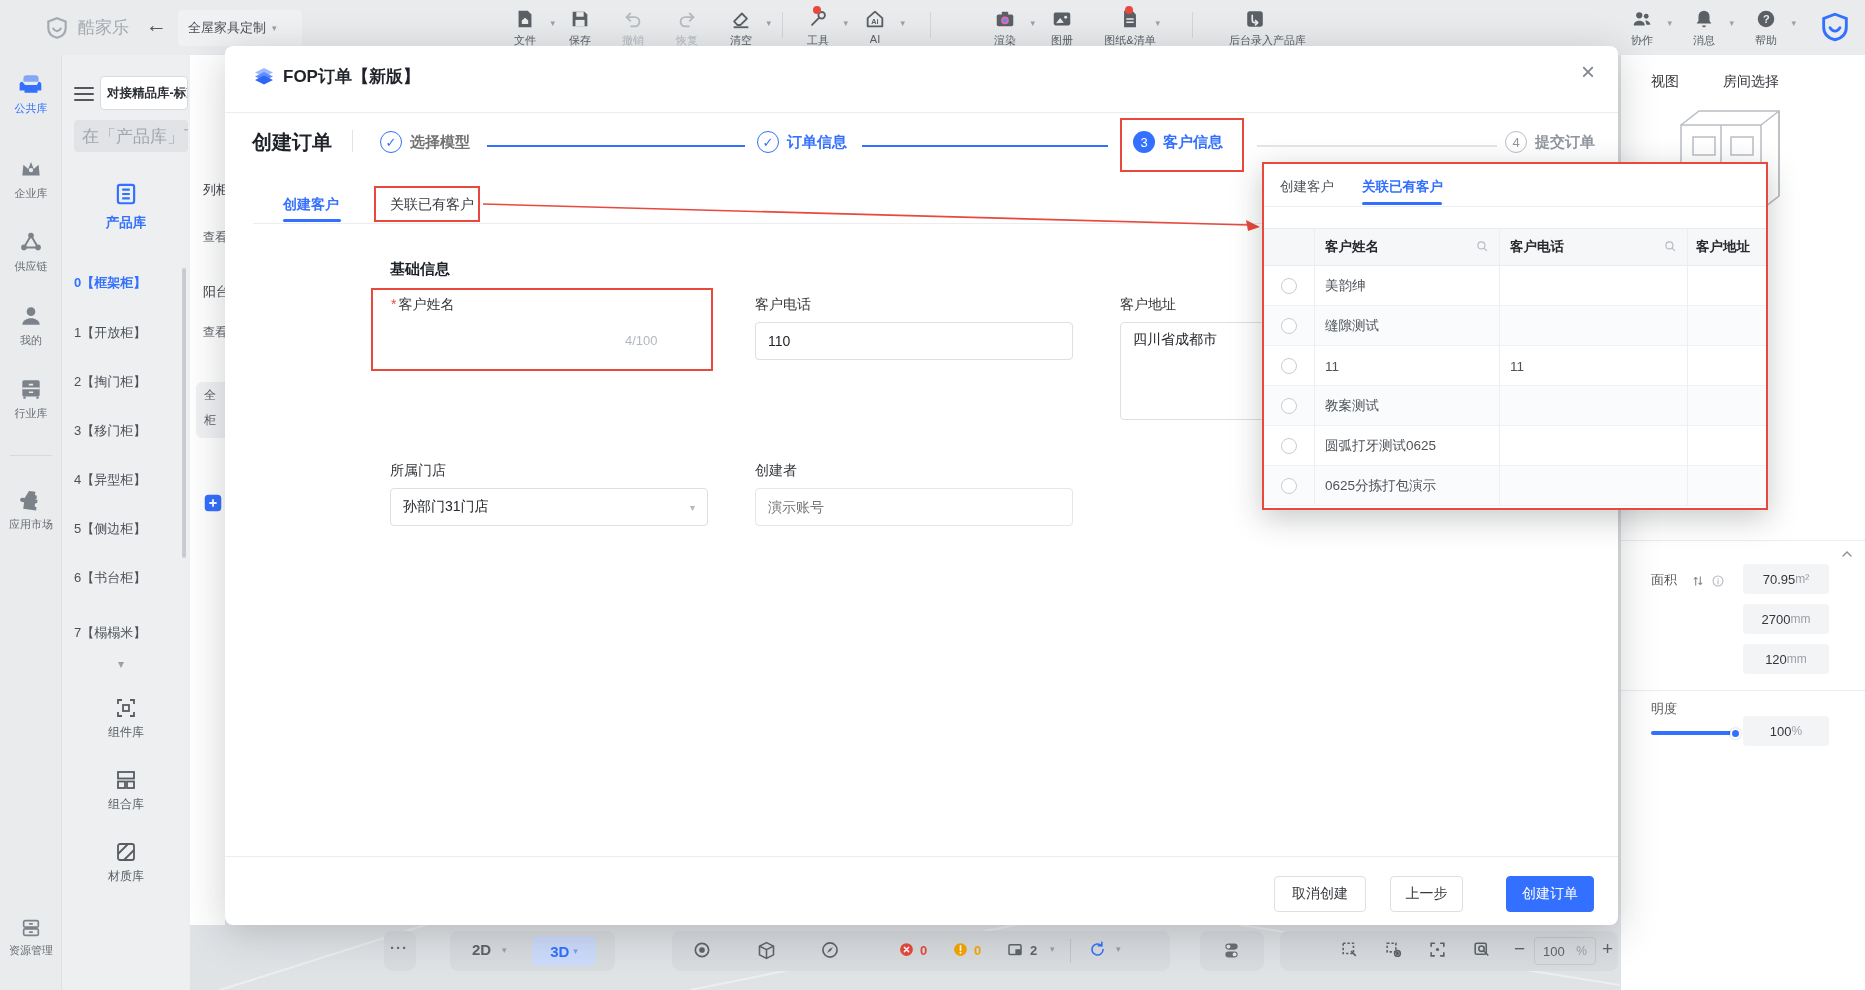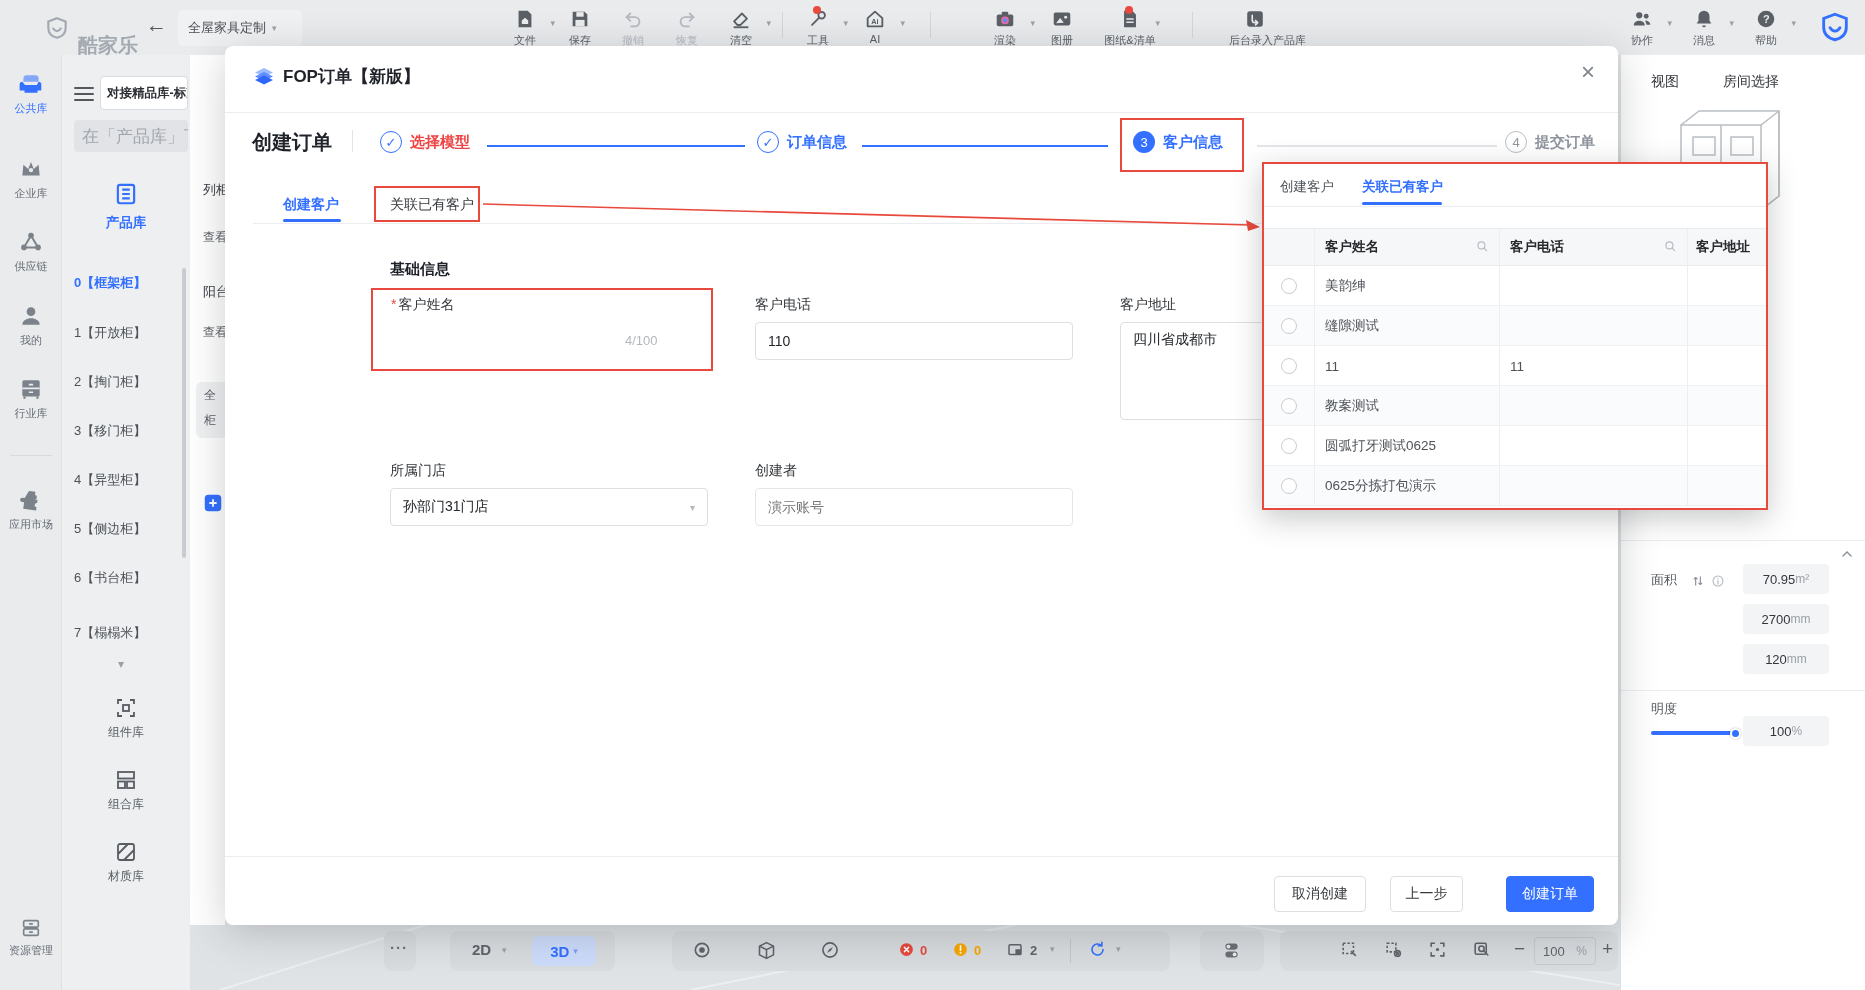--- a/index.html
+++ b/index.html
@@ -276,21 +276,21 @@
       <line x1="30" y1="935" x2="330" y2="840" stroke="#eceef0" stroke-width="2"></line>
       <line x1="500" y1="935" x2="900" y2="855" stroke="#eceef0" stroke-width="2"></line>
       <line x1="1050" y1="870" x2="1430" y2="930" stroke="#eceef0" stroke-width="2"></line>
     </svg>
   </div>
 
   <div id="topbar" class="abs">
     <span class="ic" style="position:absolute;left:44px;top:15px;color:#a4aab1;"><svg width="26" height="26" viewBox="0 0 24 24">
           <use href="#i-shield"></use>
         </svg></span>
-    <div class="abs" style="left:78px;top:32px;font-size:20px;font-weight:bold;color:#a4aab1;">酷家乐</div>
+    <div class="abs" style="left:78px;top:16px;font-size:17px;font-weight:normal;color:#a4aab1;">酷家乐</div>
     <div class="abs" style="left:146px;top:13px;font-size:21px;color:#54585d;cursor:pointer;">←</div>
     <div class="abs" style="left:178px;top:10px;width:124px;height:36px;background:#f0f1f3;border-radius:4px;display:flex;align-items:center;padding:0 10px;cursor:pointer;">
       <span style="font-size:13px;color:#4a4e54;white-space:nowrap;overflow:hidden;">全屋家具定制</span>
       <span style="font-size:9px;color:#9aa0a7;margin-left:6px;">▾</span>
     </div>
     <div id="tools-holder">
         <div class="titem" style="left: 499px;"><span style="position:relative;display:inline-block;"><svg class="ic" width="22" height="22" viewBox="0 0 24 24" style="color:currentColor">
               <use href="#i-file"></use>
             </svg></span><span class="tcaret">▾</span><div class="tlabel">文件</div></div>
         <div class="titem" style="left: 554px;"><span style="position:relative;display:inline-block;"><svg class="ic" width="22" height="22" viewBox="0 0 24 24" style="color:currentColor">
@@ -549,21 +549,21 @@
           <use href="#i-modal-logo"></use>
         </svg></span>
     <div class="abs" style="left:58px;top:19px;font-size:17px;font-weight:bold;color:#1f2329;">FOP订单【新版】</div>
     <div class="abs" style="left:1356px;top:14px;font-size:24px;color:#80868d;cursor:pointer;line-height:24px;">×</div>
     <div class="hline" style="left:0;top:66px;width:1393px;"></div>
 
     <div class="abs" style="left:27px;top:83px;font-size:20px;font-weight:bold;color:#1f2329;">创建订单</div>
     <div class="abs" style="left:127px;top:84px;width:1px;height:22px;background:#e2e4e7;"></div>
     <div id="wizard-holder">
         <div class="stepcircle" style="left: 155px; border: 1.5px solid rgb(51, 112, 255); background: rgb(255, 255, 255); color: rgb(51, 112, 255);">✓</div>
-        <div class="steplabel" style="left: 185px; color: #ef4444;">选择模型</div>
+        <div class="steplabel" style="left: 185px; color: #737373;">选择模型</div>
         <div class="stepline" style="left: 262px; width: 258px; background: rgb(51, 112, 255);"></div>
         <div class="stepcircle" style="left: 532px; border: 1.5px solid rgb(51, 112, 255); background: rgb(255, 255, 255); color: rgb(51, 112, 255);">✓</div>
         <div class="steplabel" style="left: 562px; color: rgb(51, 112, 255);">订单信息</div>
         <div class="stepline" style="left: 637px; width: 246px; background: rgb(51, 112, 255);"></div>
         <div class="stepcircle" style="left: 908px; border: none; background: rgb(51, 112, 255); color: rgb(255, 255, 255);">3</div>
         <div class="steplabel" style="left: 938px; color: rgb(51, 112, 255);">客户信息</div>
         <div class="stepline" style="left: 1032px; width: 240px; background: rgb(227, 229, 232);"></div>
         <div class="stepcircle" style="left: 1280px; border: 1.5px solid rgb(185, 190, 197); background: rgb(255, 255, 255); color: rgb(143, 149, 158);">4</div>
         <div class="steplabel" style="left: 1310px; color: rgb(143, 149, 158);">提交订单</div>
       </div>

